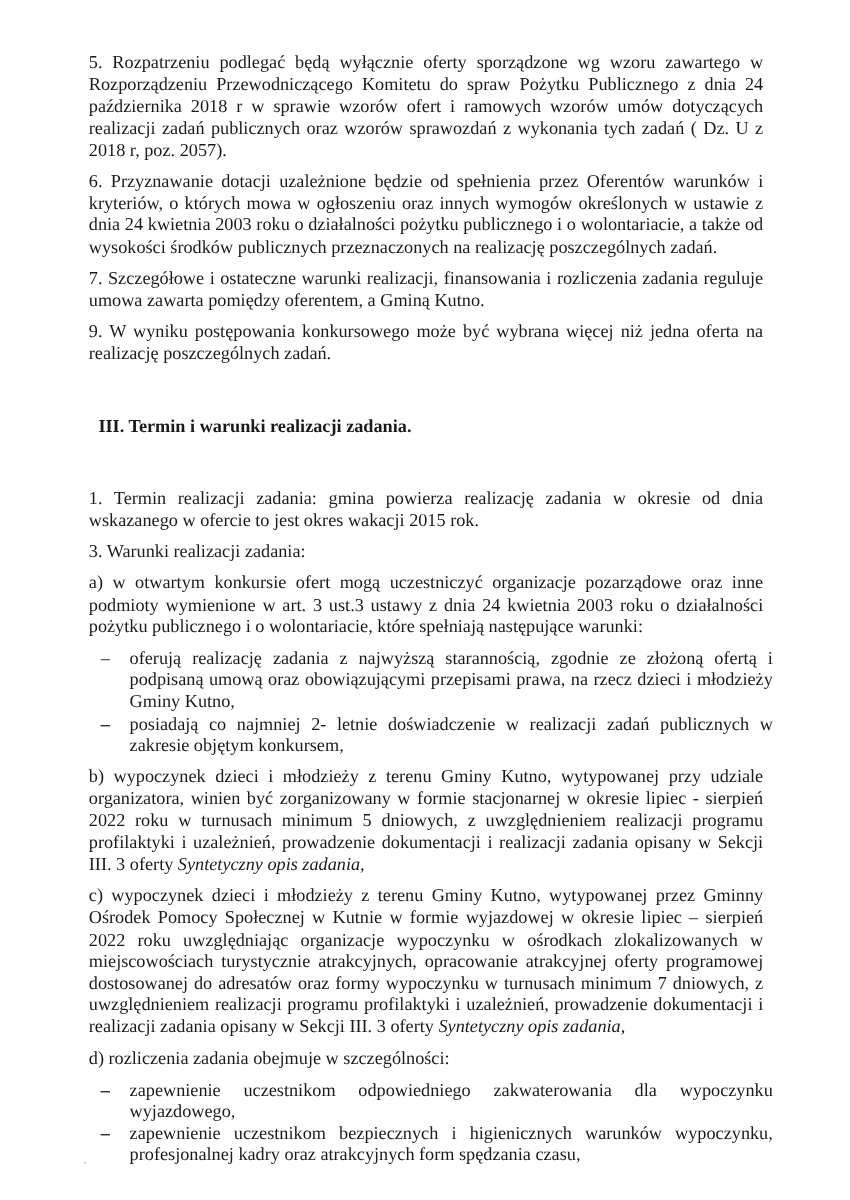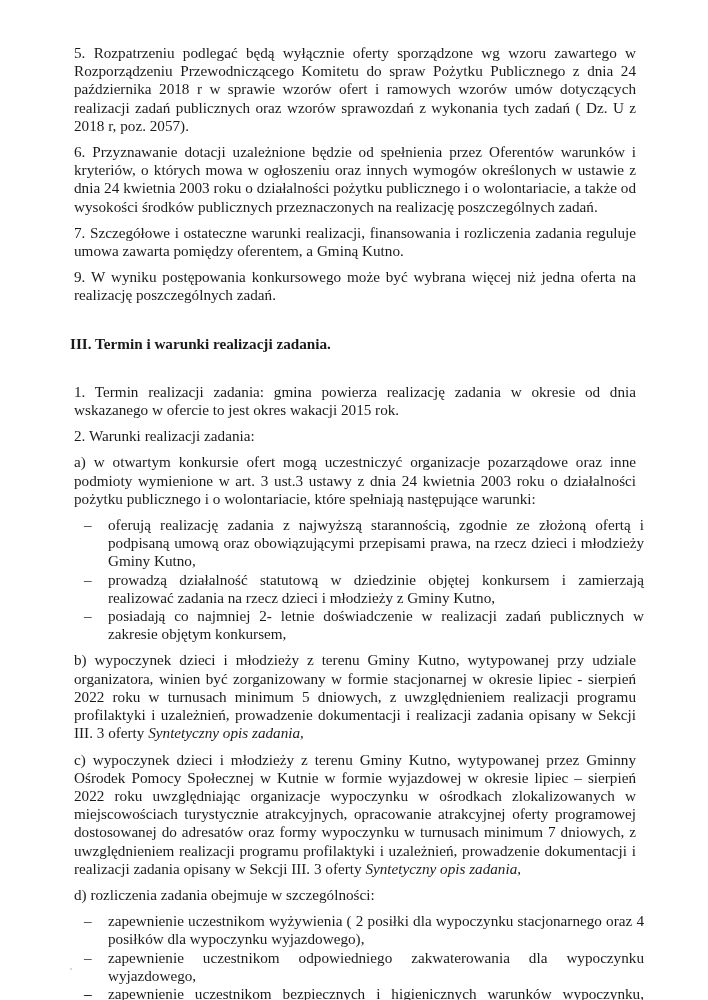--- a/index.html
+++ b/index.html
@@ -4,21 +4,21 @@
 <style>
   html, body { margin: 0; padding: 0; background: #ffffff; }
   body { width: 708px; height: 1000px; overflow: hidden; position: relative; }
   .page {
     position: absolute; left: 66px; top: 36px; width: 578px;
     font-family: "Liberation Serif", "DejaVu Serif", serif;
     font-size: 15.2px; line-height: 18.2px; color: #1a1a1a;
   }
   .p { margin: 8px; text-align: justify; text-align-last: left; }
   .gap { height: 18px; }
-  .heading { font-weight: bold; margin: 4px; }
+  .heading { font-weight: bold; margin: 16px; }
   .bullets { list-style: none; margin: 0; padding: 0; }
   .bullets li { position: relative; padding-left: 42px; text-align: justify; }
   .bullets li .dash { position: absolute; left: 18px; top: 0; }
   b { font-weight: normal; }
   i { font-style: italic; }
   .speck { position: absolute; left: 70px; top: 968px; width: 2px; height: 2px; background: #ccc; border-radius: 1px; }
 </style>
 </head>
 <body>
 
@@ -26,35 +26,35 @@
   <p class="p">5. Rozpatrzeniu podlegać będą wyłącznie oferty sporządzone wg wzoru zawartego w Rozporządzeniu Przewodniczącego Komitetu do spraw Pożytku Publicznego z dnia 24 października 2018 r w sprawie wzorów ofert i ramowych wzorów umów dotyczących realizacji zadań publicznych oraz wzorów sprawozdań z wykonania tych zadań ( Dz. U z 2018 r, poz. 2057).</p>
   <p class="p">6. Przyznawanie dotacji uzależnione będzie od spełnienia przez Oferentów warunków i kryteriów, o których mowa w ogłoszeniu oraz innych wymogów określonych w ustawie z dnia 24 kwietnia 2003 roku o działalności pożytku publicznego i o wolontariacie, a także od wysokości środków publicznych przeznaczonych na realizację poszczególnych zadań.</p>
   <p class="p">7. Szczegółowe i ostateczne warunki realizacji, finansowania i rozliczenia zadania reguluje umowa zawarta pomiędzy oferentem, a Gminą Kutno.</p>
   <p class="p">9. W wyniku postępowania konkursowego może być wybrana więcej niż jedna oferta na realizację poszczególnych zadań.</p>
 
   <div class="gap"></div>
   <p class="heading">III. Termin i warunki realizacji zadania.</p>
   <div class="gap"></div>
 
   <p class="p">1. Termin realizacji zadania: gmina powierza realizację zadania w okresie od dnia wskazanego w ofercie to jest okres wakacji 2015 rok.</p>
-  <p class="p">2. Warunki realizacji zadania:</p>
+  <p class="p">3. Warunki realizacji zadania:</p>
   <p class="p">a) w otwartym konkursie ofert mogą uczestniczyć organizacje pozarządowe oraz inne podmioty wymienione w art. 3 ust.3 ustawy z dnia 24 kwietnia 2003 roku o działalności pożytku publicznego i o wolontariacie, które spełniają następujące warunki:</p>
   <ul class="bullets">
     <li><span class="dash">–</span><span>oferują realizację zadania z najwyższą starannością, zgodnie ze złożoną ofertą i podpisaną umową oraz obowiązującymi przepisami prawa, na rzecz dzieci i młodzieży Gminy Kutno,</span></li>
-    <li><span class="dash">–</span><span>prowadzą działalność statutową w dziedzinie objętej konkursem i zamierzają realizować zadania na rzecz dzieci i młodzieży z Gminy Kutno,</span></li>
+    <li><span class="dash">–</span></li>
     <li><span class="dash">–</span><span>posiadają co najmniej 2- letnie doświadczenie w realizacji zadań publicznych w zakresie objętym konkursem,</span></li>
   </ul>
 
   <p class="p"><span>b) wypoczynek dzieci i młodzieży z terenu Gminy Kutno, wytypowanej przy udziale organizatora, winien być zorganizowany w formie stacjonarnej w okresie lipiec - sierpień 2022 roku w turnusach minimum </span><b>5 dniowych</b><span>, z uwzględnieniem realizacji programu profilaktyki i uzależnień, prowadzenie dokumentacji i realizacji zadania opisany w Sekcji III. 3 oferty </span><i>Syntetyczny opis zadania,</i></p>
 
   <p class="p"><span>c) wypoczynek dzieci i młodzieży z terenu Gminy Kutno, wytypowanej przez Gminny Ośrodek Pomocy Społecznej w Kutnie w formie wyjazdowej w okresie lipiec – sierpień 2022 roku uwzględniając organizacje wypoczynku w ośrodkach zlokalizowanych w miejscowościach turystycznie atrakcyjnych, opracowanie atrakcyjnej oferty programowej dostosowanej do adresatów oraz formy wypoczynku w turnusach minimum </span><b>7 dniowych</b><span>, z uwzględnieniem realizacji programu profilaktyki i uzależnień, prowadzenie dokumentacji i realizacji zadania opisany w </span><b>Sekcji III. 3</b><span> oferty </span><i>Syntetyczny opis zadania,</i></p>
 
   <p class="p">d) rozliczenia zadania obejmuje w szczególności:</p>
   <ul class="bullets">
-    <li><span class="dash">–</span><span>zapewnienie uczestnikom wyżywienia ( 2 posiłki dla wypoczynku stacjonarnego oraz 4 posiłków dla wypoczynku wyjazdowego),</span></li>
+    <li><span class="dash">–</span></li>
     <li><span class="dash">–</span><span>zapewnienie uczestnikom odpowiedniego zakwaterowania dla wypoczynku wyjazdowego,</span></li>
     <li><span class="dash">–</span></li>
     <li><span class="dash">–</span><span>zapewnienie uczestnikom bezpiecznych i higienicznych warunków wypoczynku, profesjonalnej kadry oraz atrakcyjnych form spędzania czasu,</span></li>
 
   </ul>
 
 </div>
 
 <div class="speck"></div>
 

